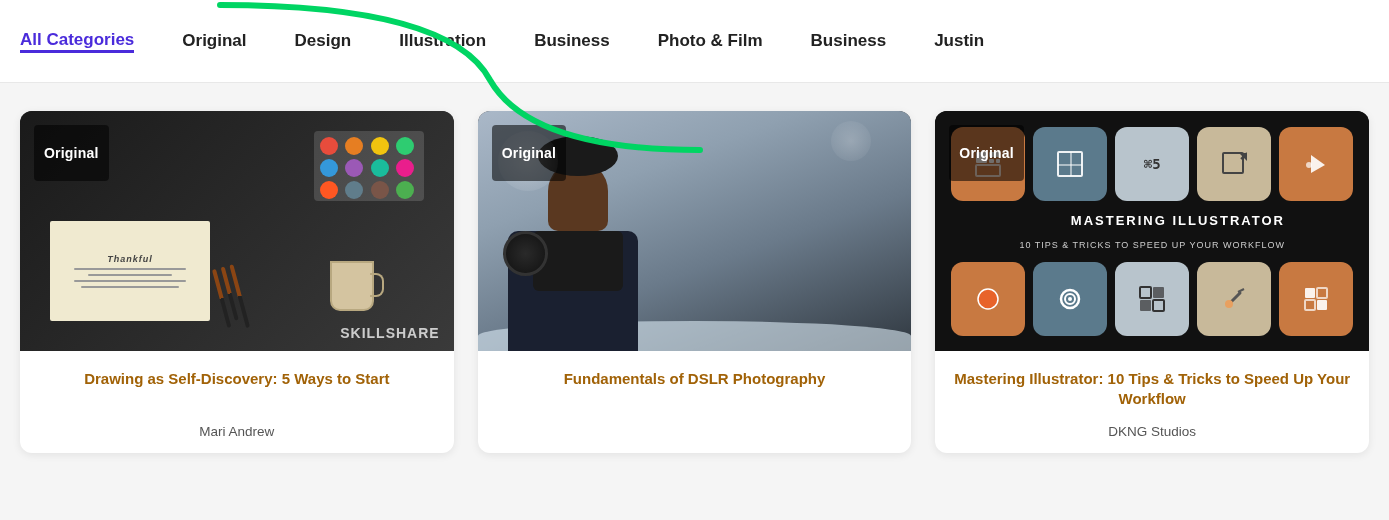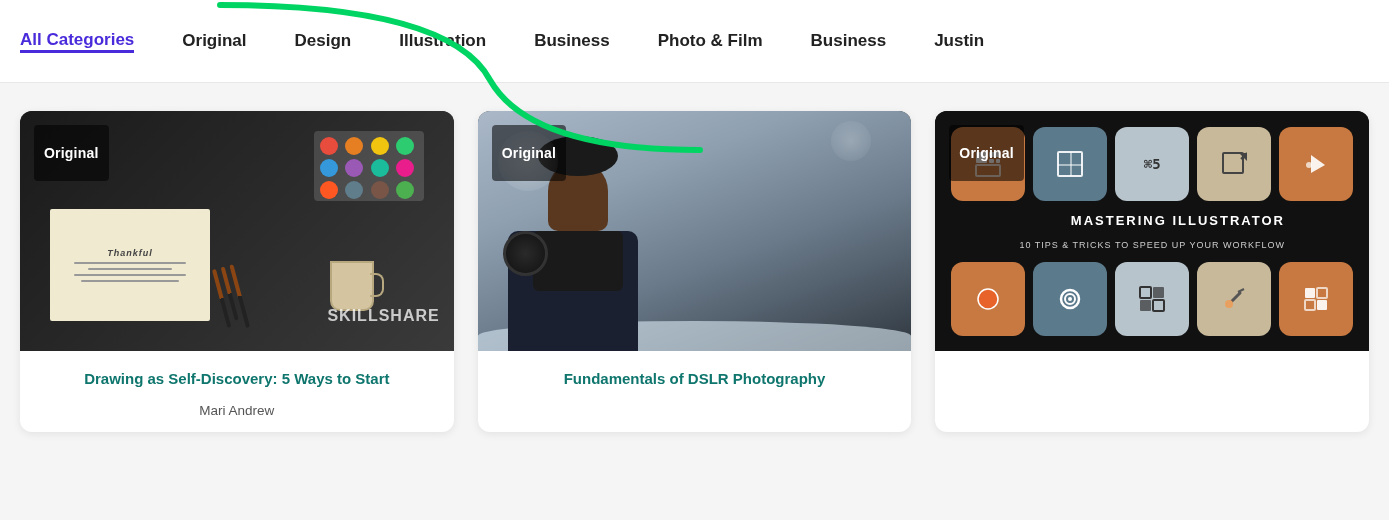--- a/index.html
+++ b/index.html
@@ -73,40 +73,40 @@
       font-size: 14px;
       font-weight: 700;
       padding: 20px 10px;
       border-radius: 4px;
       letter-spacing: 0.2px;
       z-index: 2;
     }
 
     .card-watermark {
       position: absolute;
-      bottom: 26px;
+      bottom: 10px;
       right: 14px;
       color: rgba(255,255,255,0.75);
-      font-size: 16px;
+      font-size: 14px;
       font-weight: 600;
       letter-spacing: 1px;
       z-index: 2;
     }
 
     .card-body {
       padding: 18px 16px 14px 16px;
       display: flex;
       flex-direction: column;
       flex: 1;
     }
 
     .card-title {
       font-size: 15px;
       font-weight: 800;
-      color: #0f766e;
+      color: #a16207;
       text-align: center;
       line-height: 1.35;
       margin-bottom: 14px;
     }
 
     .card-author {
       font-size: 13.5px;
       color: #555;
       text-align: center;
       margin-top: auto;
@@ -131,21 +131,21 @@
       padding: 6px;
       background: rgba(255,255,255,0.15);
       border-radius: 4px;
     }
     .dot { border-radius: 50%; width: 18px; height: 18px; }
     .sketch-paper {
       position: absolute;
       bottom: 30px;
       left: 30px;
       width: 160px;
-      height: 112px;
+      height: 100px;
       background: #f0ead0;
       border-radius: 2px;
       display: flex;
       flex-direction: column;
       justify-content: center;
       align-items: center;
       gap: 4px;
       padding: 10px;
     }
     .sketch-line {
@@ -487,15 +487,19 @@
             <svg width="28" height="28" viewBox="0 0 28 28">
                 <rect x="3" y="3" width="10" height="10" fill="#fff" opacity="0.9" rx="1"></rect>
                 <rect x="15" y="3" width="10" height="10" fill="none" stroke="#fff" stroke-width="2" rx="1" opacity="0.7"></rect>
                 <rect x="3" y="15" width="10" height="10" fill="none" stroke="#fff" stroke-width="2" rx="1" opacity="0.7"></rect>
                 <rect x="15" y="15" width="10" height="10" fill="#fff" opacity="0.9" rx="1"></rect>
               </svg>
           </div>
         </div>
       </div>
     </div>
+    <div class="card-body">
+      <div class="card-title">Mastering Illustrator: 10 Tips &amp; Tricks to Speed Up Your Workflow</div>
+      <div class="card-author">DKNG Studios</div>
+    </div>
   </div>
 
 </section>
 
 </body></html>

